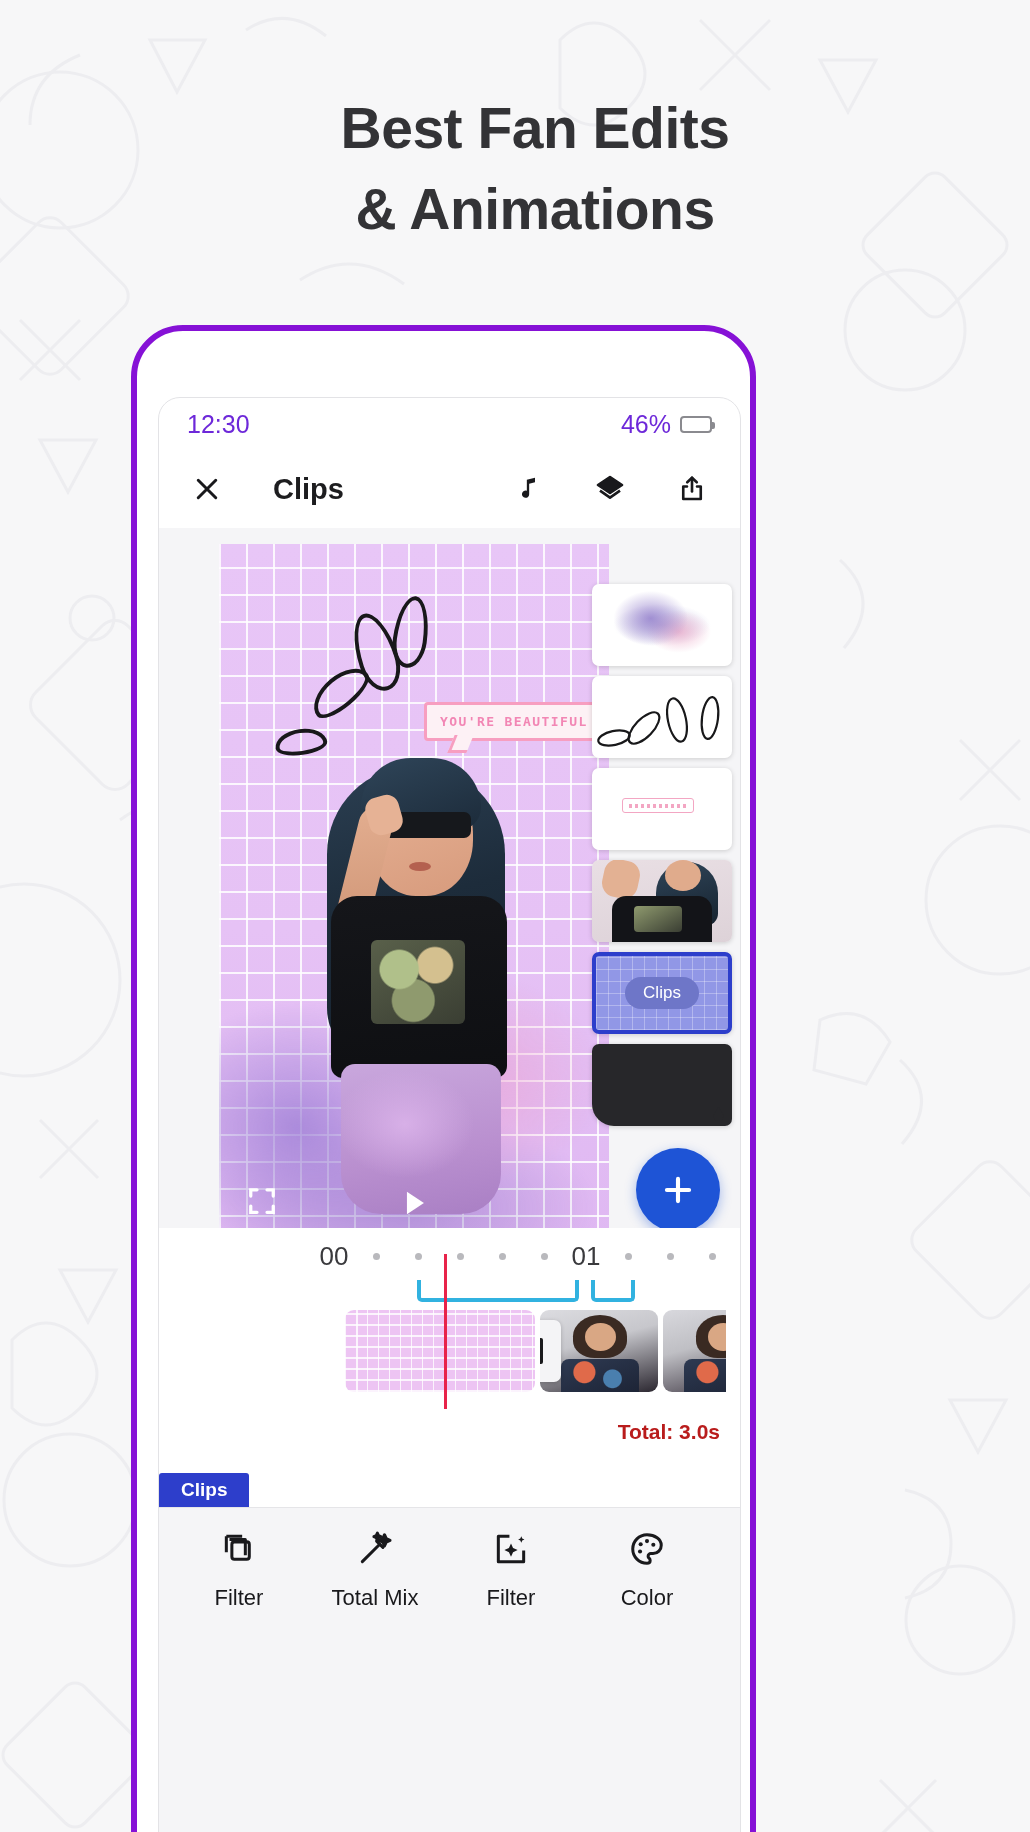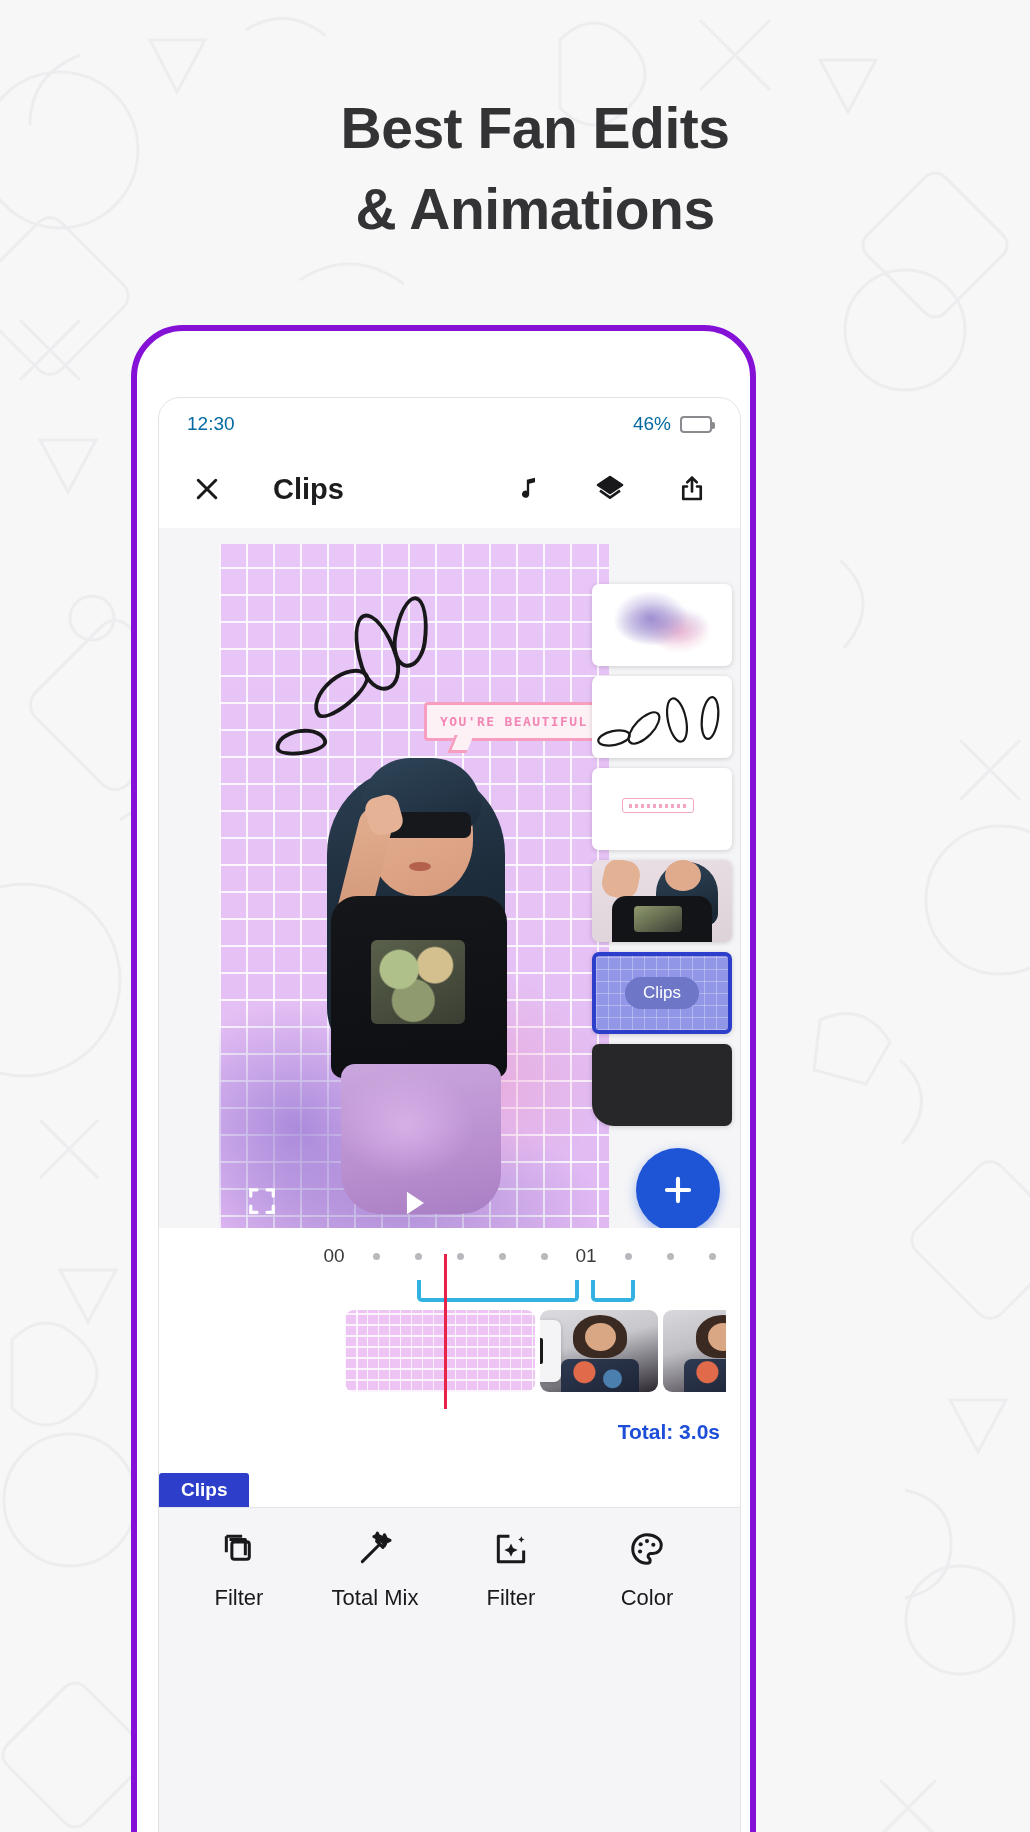--- a/index.html
+++ b/index.html
@@ -68,22 +68,22 @@
   }
 
   
   .status-bar {
     height: 52px;
     flex: 0 0 52px;
     display: flex;
     align-items: center;
     justify-content: space-between;
     padding: 0 28px;
-    font-size: 19px;
-    color: #0369a1;
+    font-size: 25px;
+    color: #6d28d9;
   }
   .status-right {
     display: flex;
     align-items: center;
     gap: 9px;
   }
   .battery-icon {
     width: 32px;
     height: 17px;
     border: 2px solid #8a8a8f;
@@ -401,21 +401,21 @@
     position: absolute;
     left: 140px;
     right: -20px;
     display: flex;
     align-items: center;
     gap: 0;
   }
   .ruler-item {
     width: 42px;
     text-align: center;
-    font-size: 19px;
+    font-size: 26px;
     color: #3a3a3d;
     flex: 0 0 42px;
   }
   .ruler-dot {
     width: 42px;
     display: flex;
     justify-content: center;
     flex: 0 0 42px;
   }
   .ruler-dot i {
@@ -527,21 +527,21 @@
     background: #e8234a;
     z-index: 6;
   }
 
   .total-label {
     position: absolute;
     right: 20px;
     top: 192px;
     font-size: 21px;
     font-weight: bold;
-    color: #1d4ed8;
+    color: #b91c1c;
   }
 
   
   .tab-badge-row {
     flex: 0 0 34px;
     padding-left: 0;
   }
   .tab-badge {
     display: inline-block;
     background: #2d3ecb;

